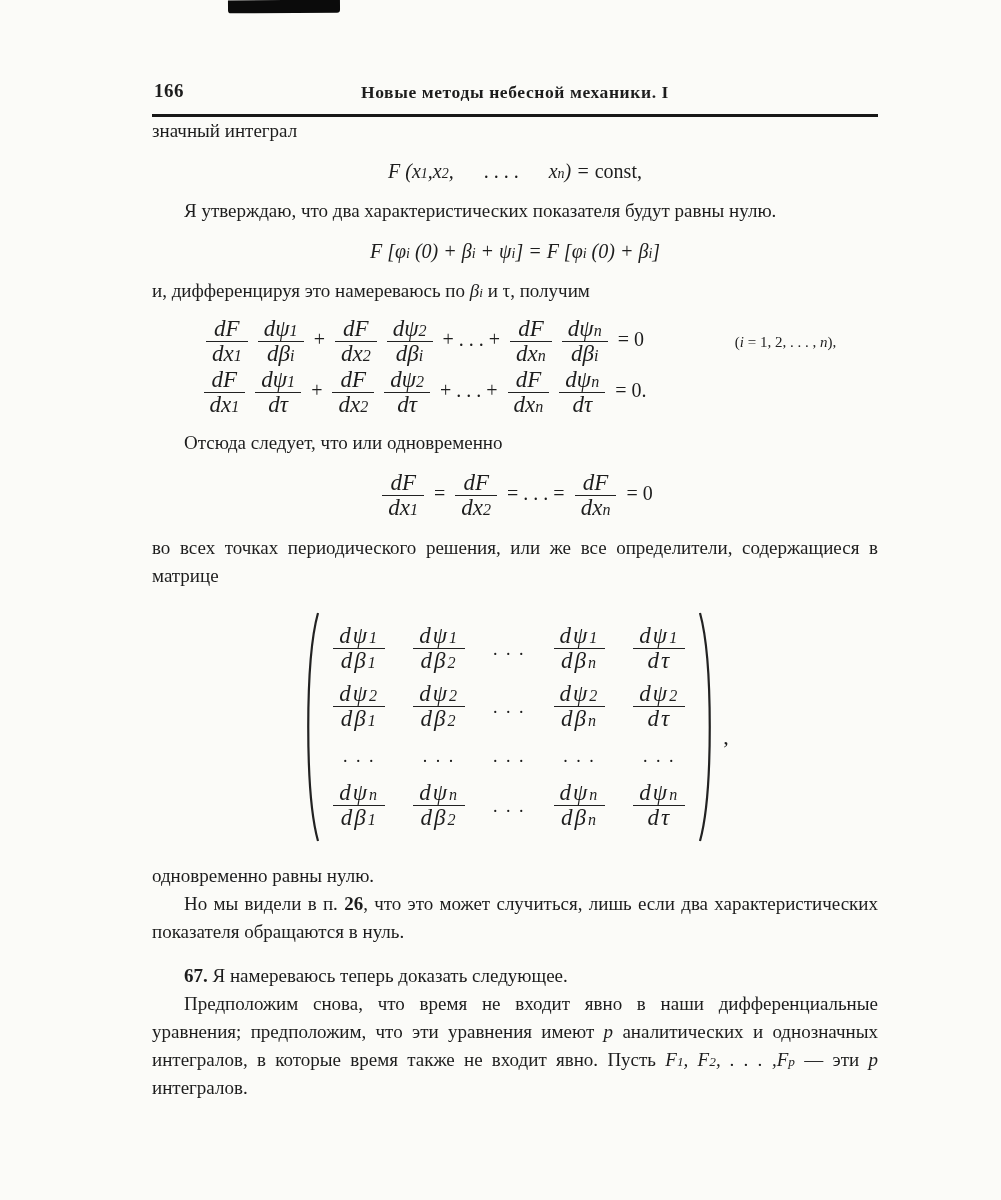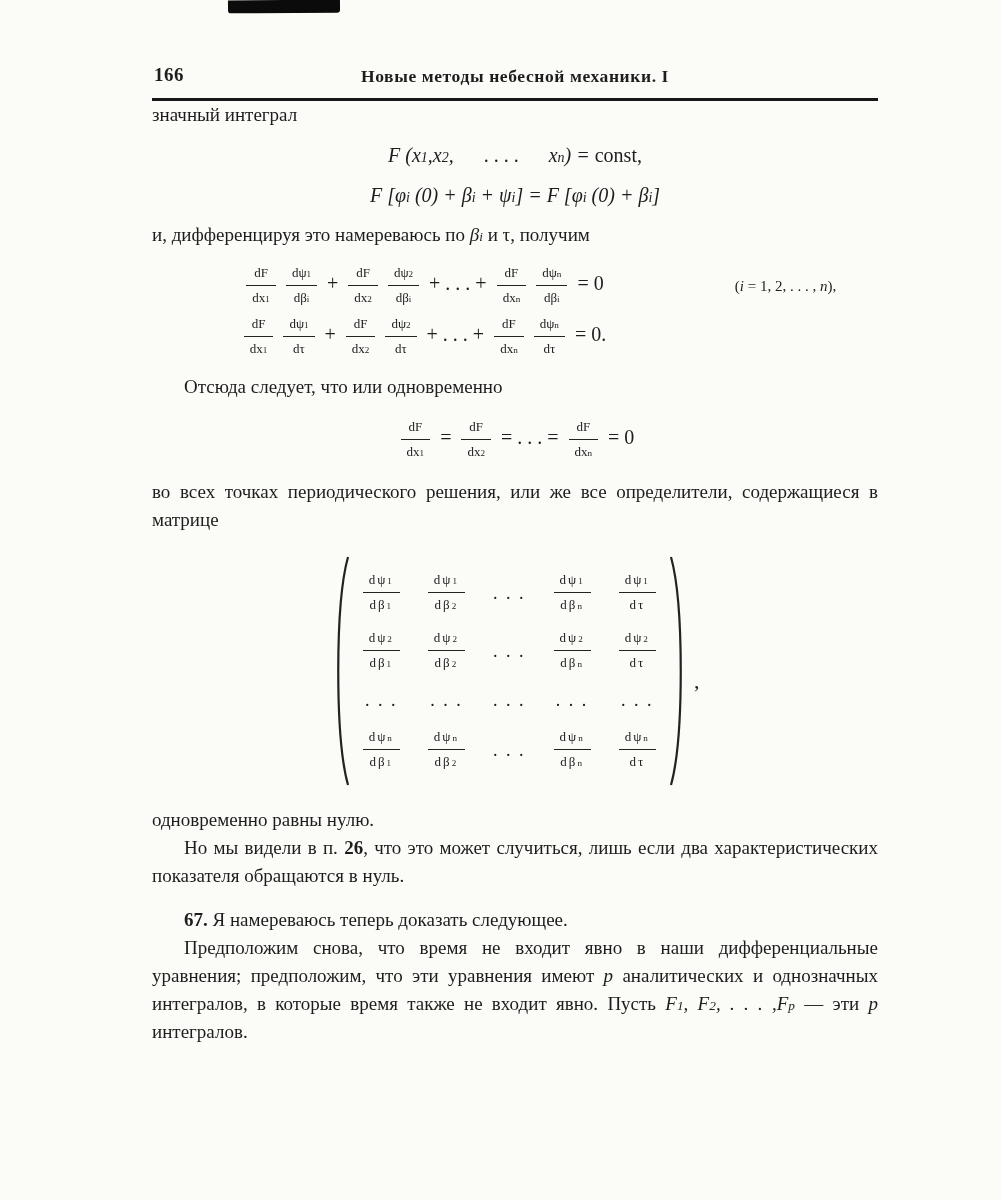--- a/index.html
+++ b/index.html
@@ -8,39 +8,39 @@
     width:1001px;height:1200px;
     background:#fbfbf8;
     overflow:hidden;
     font-family:"Liberation Serif","DejaVu Serif",serif;
     color:#1d1d1d;
   }
   .artifact-top{
     position:absolute;left:228px;top:0;width:112px;height:13px;
     background:#0b0b0b;border-radius:0 0 3px 3px;transform:rotate(-.4deg);
   }
-  .col{position:relative;margin:0 123px 0 152px;width:726px;}
+  .col{position:relative;margin:16px 123px 0 152px;width:726px;}
   
   .running-header{position:relative;padding-top:66px;height:28px;}
   .pagenum{position:absolute;left:2px;top:64px;font-weight:bold;font-size:19px;letter-spacing:.5px;}
   .running-title{display:block;text-align:center;font-weight:bold;font-size:17.5px;letter-spacing:.6px;}
   .header-rule{border-bottom:3px solid #171717;margin-top:4px;}
   
   .page-body{font-size:19px;line-height:28px;}
   p{margin:0;text-align:justify;}
   .ind{text-indent:32px;}
   .sec-gap{margin-top:16px;}
   .s-i{font-style:italic;}
   .s-b{font-weight:bold;}
   .sub{font-size:70%;vertical-align:-18%;line-height:0;}
   
   .formula{text-align:center;font-size:20px;margin:12px 0;white-space:pre-wrap;}
   .frac{
     display:inline-block;vertical-align:middle;text-align:center;
-    margin:0 5px;font-size:13px;line-height:20px;
+    margin:0 5px;font-style:italic;font-size:23px;line-height:20px;
   }
   .frac .num{display:block;padding:0 6px 2px;border-bottom:1.4px solid #222;}
   .frac .den{display:block;padding:2px 6px 0;}
   .eqrow{display:flex;align-items:center;margin:6px 0;}
   .eqmain{flex:1;text-align:center;white-space:pre-wrap;font-size:20px;}
   .eqside{width:185px;text-align:center;font-size:15px;white-space:pre-wrap;}
   
   .matrix-block{display:flex;justify-content:center;align-items:center;margin:18px 0 16px;}
   .matrix-grid{
     display:grid;grid-template-columns:repeat(5,auto);
@@ -64,20 +64,21 @@
       <span class="running-title">Новые методы небесной механики. I</span>
     </div>
     <div class="header-rule"></div>
 
     <div class="page-body">
 
       <p><span>значный интеграл</span></p>
 
       <div class="formula"><span class="s-i">F (x<span class="sub">1</span>,x<span class="sub">2</span>,</span><span>      . . . .      </span><span class="s-i">x<span class="sub">n</span>) = </span><span>const,</span></div>
 
+      <p class="ind"><span>Я утверждаю, что два характеристических показателя будут равны нулю.</span></p>
 
       <div class="formula"><span class="s-i">F [φ<span class="sub">i</span> (0) + β<span class="sub">i</span> + ψ<span class="sub">i</span>] = F [φ<span class="sub">i</span> (0) + β<span class="sub">i</span>]</span></div>
 
       <p><span>и, дифференцируя это намереваюсь по </span><span class="s-i">β<span class="sub">i</span></span><span> и τ, получим</span></p>
 
       <div style="margin:14px 0;">
         <div class="eqrow">
           <div class="eqmain"><span class="frac"><span class="num">dF</span><span class="den">dx<span class="sub">1</span></span></span><span class="frac"><span class="num">dψ<span class="sub">1</span></span><span class="den">dβ<span class="sub">i</span></span></span><span> + </span><span class="frac"><span class="num">dF</span><span class="den">dx<span class="sub">2</span></span></span><span class="frac"><span class="num">dψ<span class="sub">2</span></span><span class="den">dβ<span class="sub">i</span></span></span><span> + . . . + </span><span class="frac"><span class="num">dF</span><span class="den">dx<span class="sub">n</span></span></span><span class="frac"><span class="num">dψ<span class="sub">n</span></span><span class="den">dβ<span class="sub">i</span></span></span><span> = 0</span></div>
           <div class="eqside"><span>(</span><span class="s-i">i</span><span> = 1, 2, . . . , </span><span class="s-i">n</span><span>),</span></div>
         </div>

